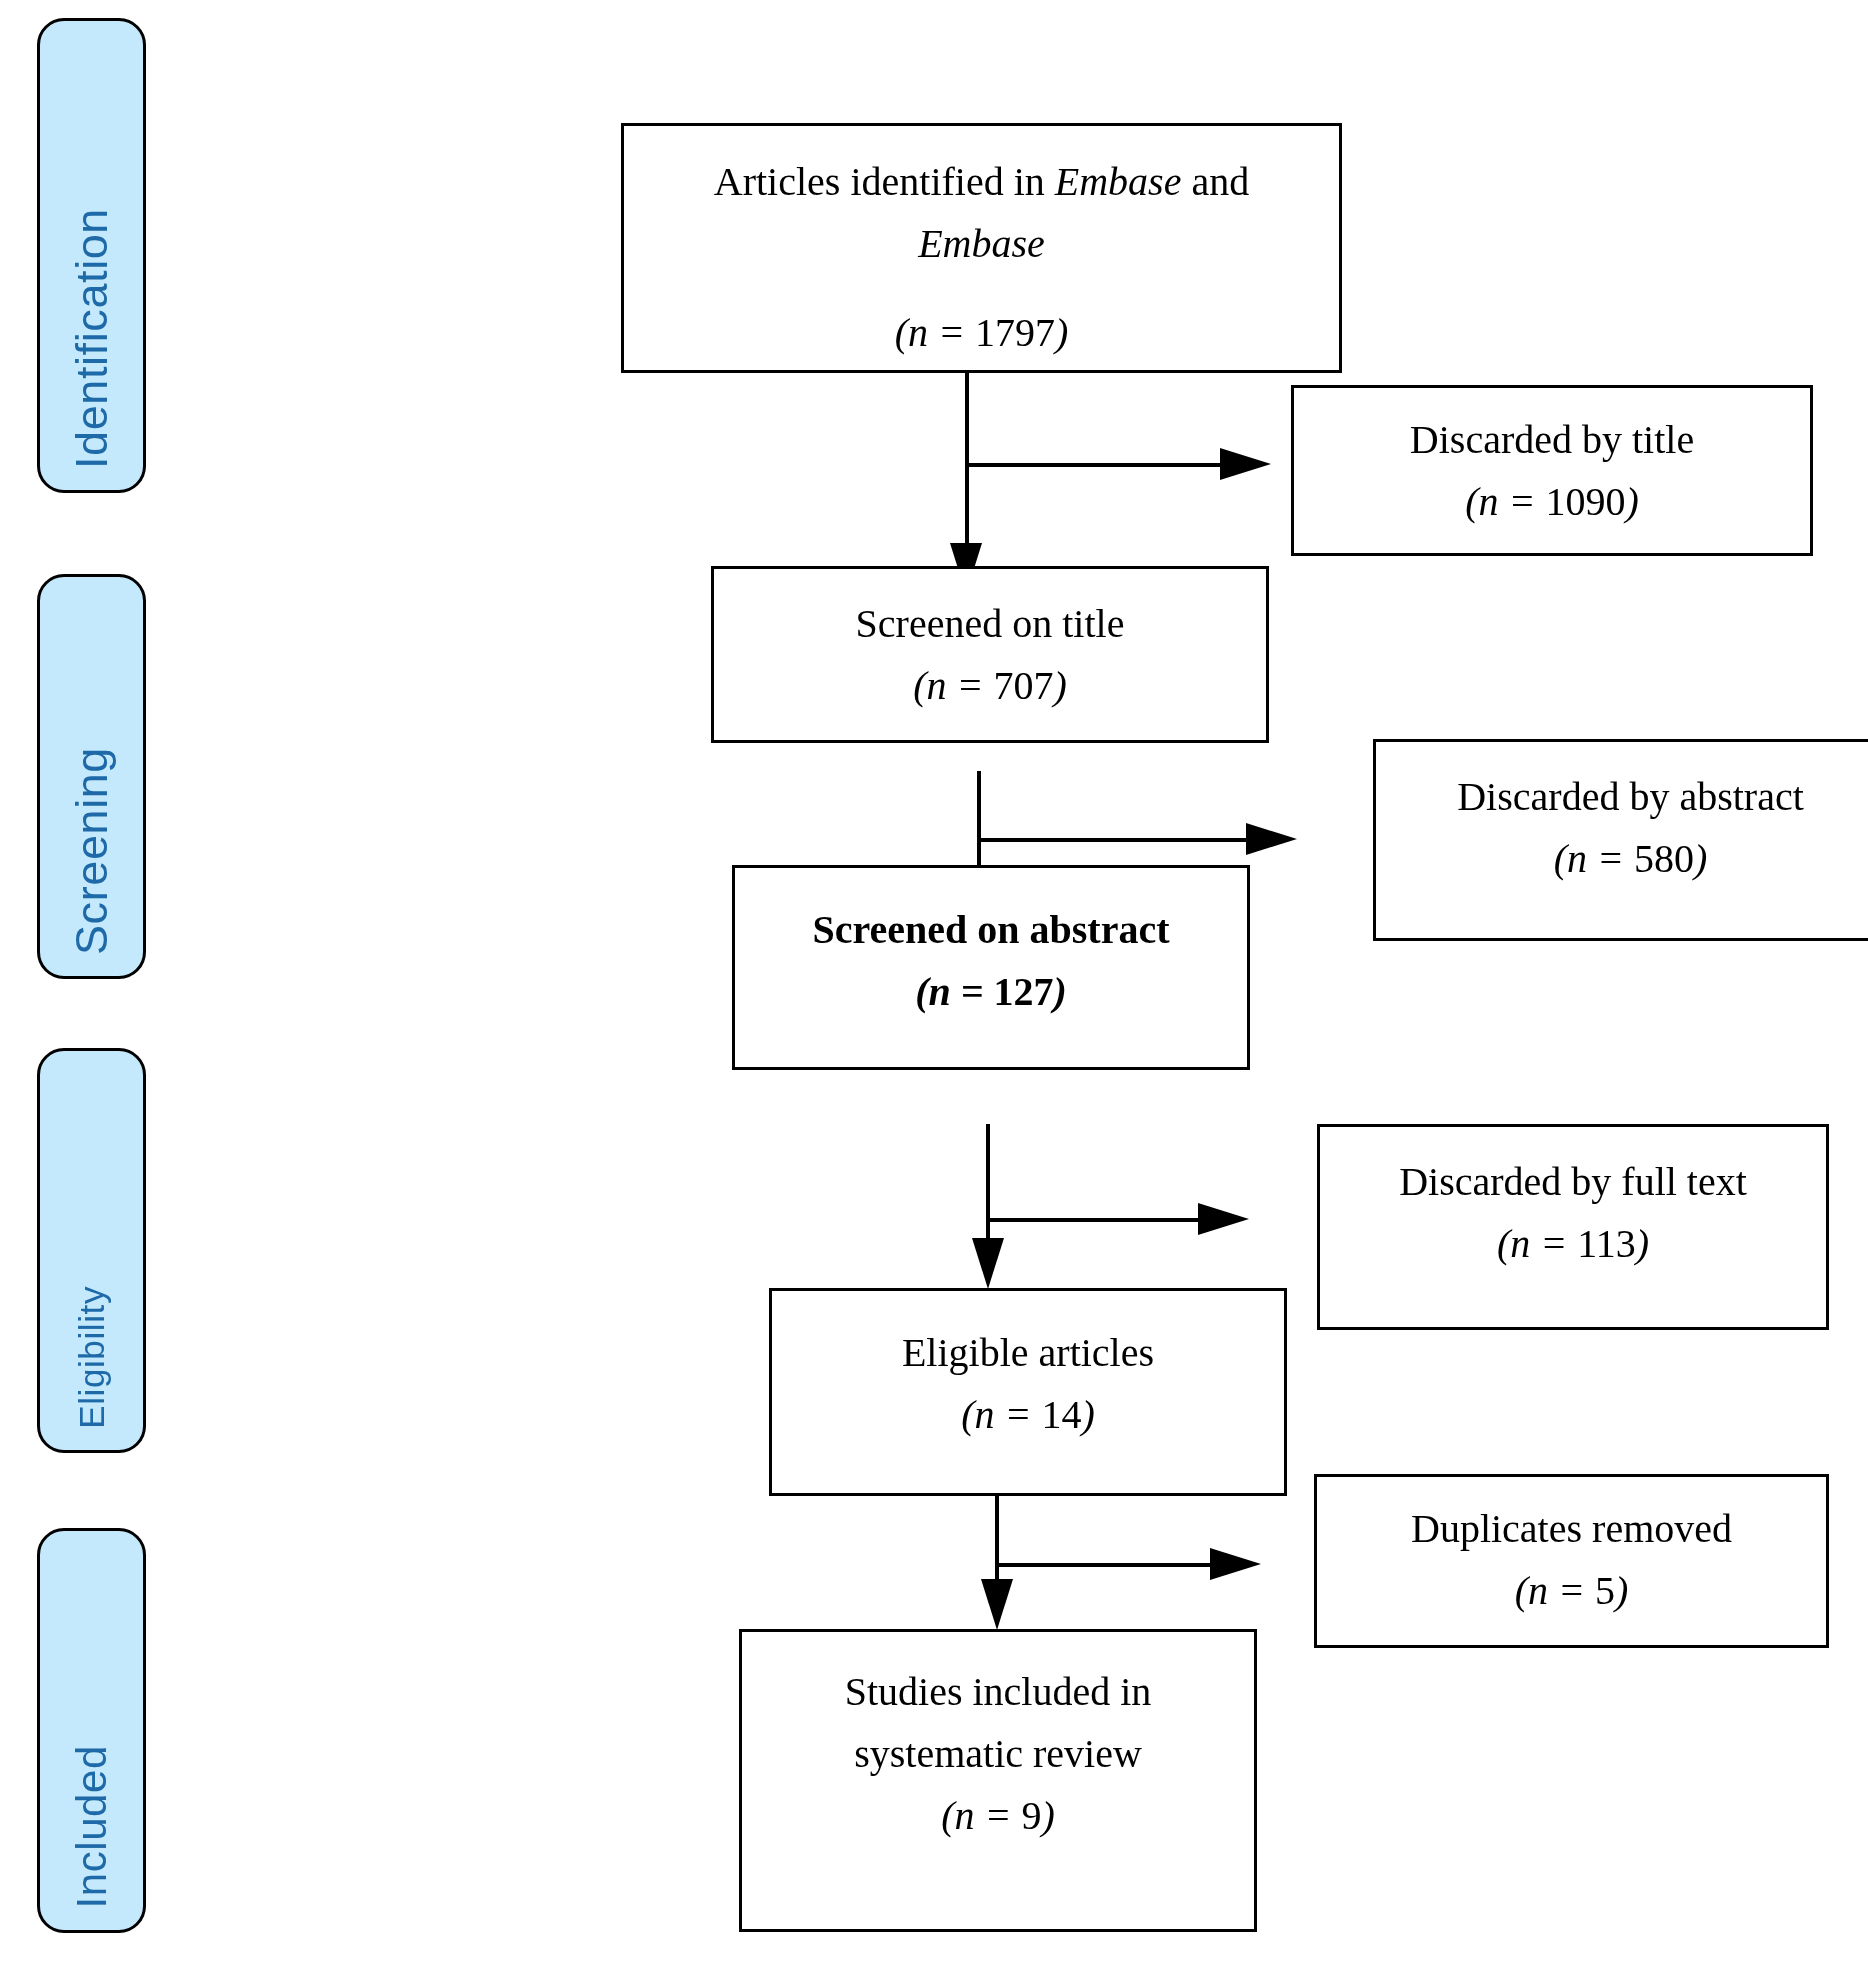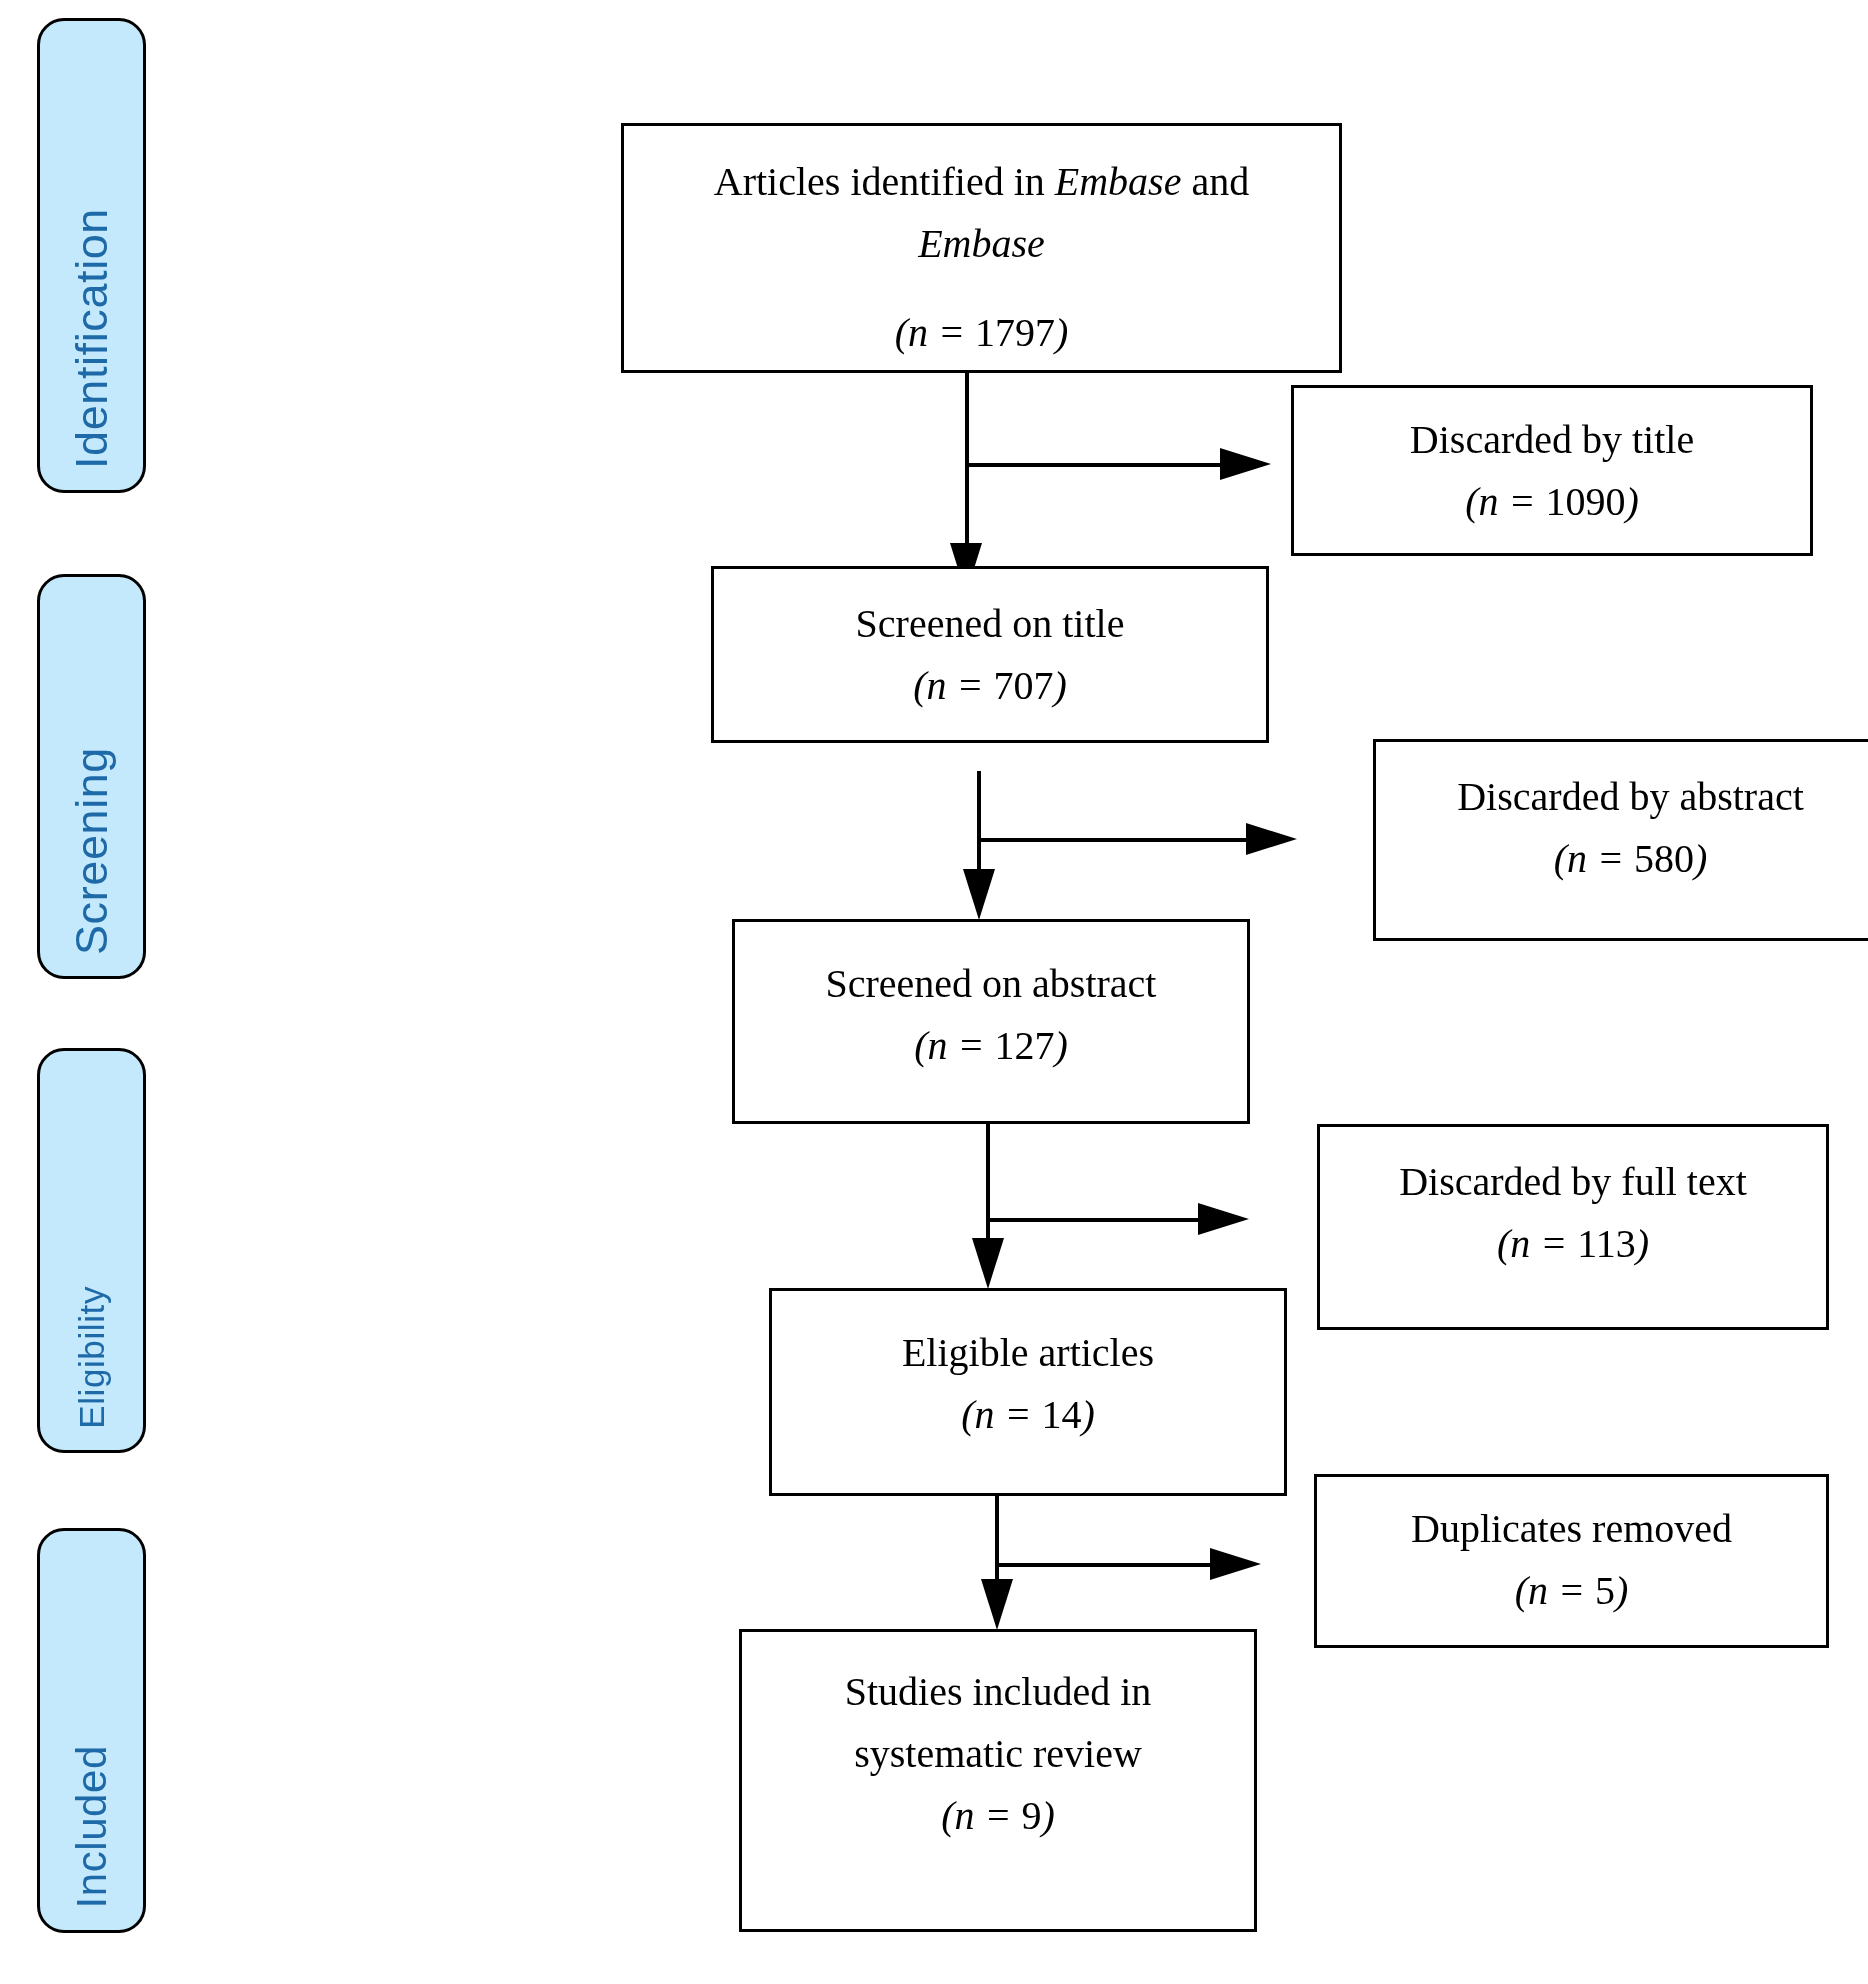--- a/index.html
+++ b/index.html
@@ -86,21 +86,21 @@
   <div class="vline" style="left:977px; top:771px; height:100px;"></div>
   <div class="ahead-down" style="left:963px; top:869px;"></div>
   <div class="hline" style="left:977px; top:838px; width:271px;"></div>
   <div class="ahead-right" style="left:1246px; top:823px;"></div>
 
   <div class="fbox" style="left:1326px; top:739px; width:515px; height:202px; padding-top:24px;margin-left:47px;">
     <div class="bl"><span>Discarded by abstract</span></div>
     <div class="bl"><i>(n = </i><span>580</span><i>)</i></div>
   </div>
 
-  <div class="fbox" style="left:732px; top:919px; width:518px; height:205px; padding-top:31px;">
+  <div class="fbox" style="left:732px; top:865px; width:518px; height:205px; padding-top:31px;font-weight:bold;">
     <div class="bl"><span>Screened on abstract</span></div>
     <div class="bl"><i>(n = </i><span>127</span><i>)</i></div>
   </div>
 
   <div class="vline" style="left:986px; top:1124px; height:115px;"></div>
   <div class="ahead-down" style="left:972px; top:1238px;"></div>
   <div class="hline" style="left:986px; top:1218px; width:214px;"></div>
   <div class="ahead-right" style="left:1198px; top:1203px;"></div>
 
   <div class="fbox" style="left:1317px; top:1124px; width:512px; height:206px; padding-top:24px;">

